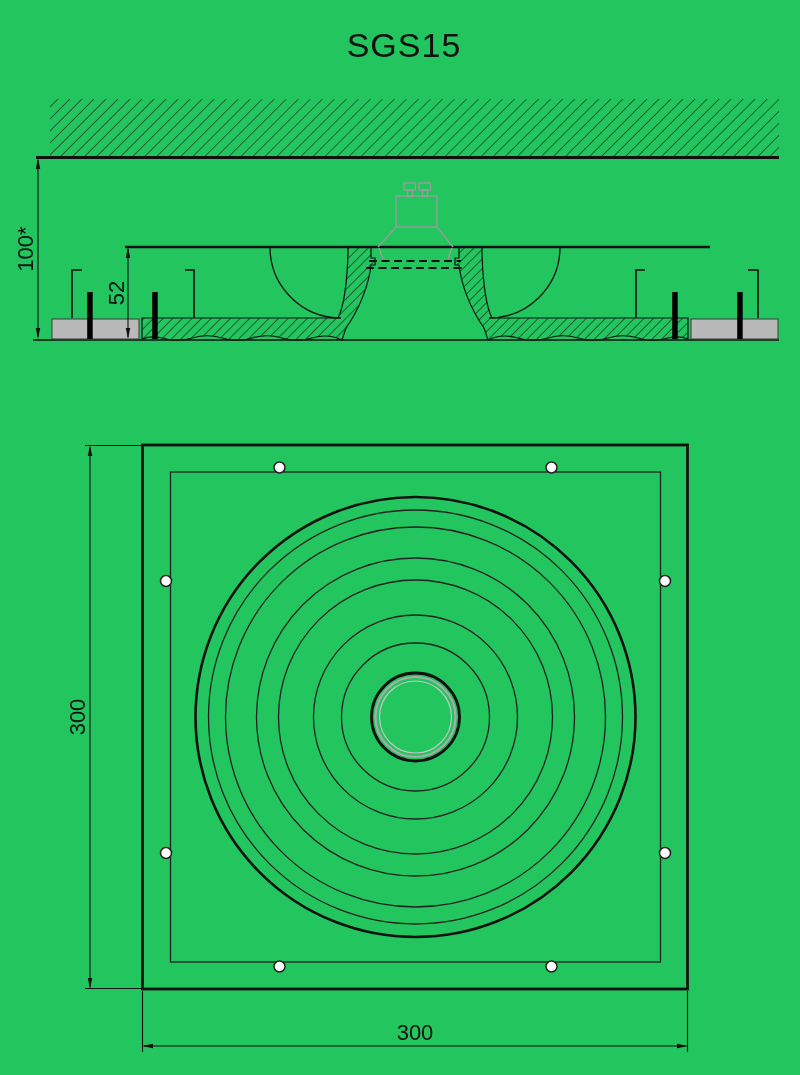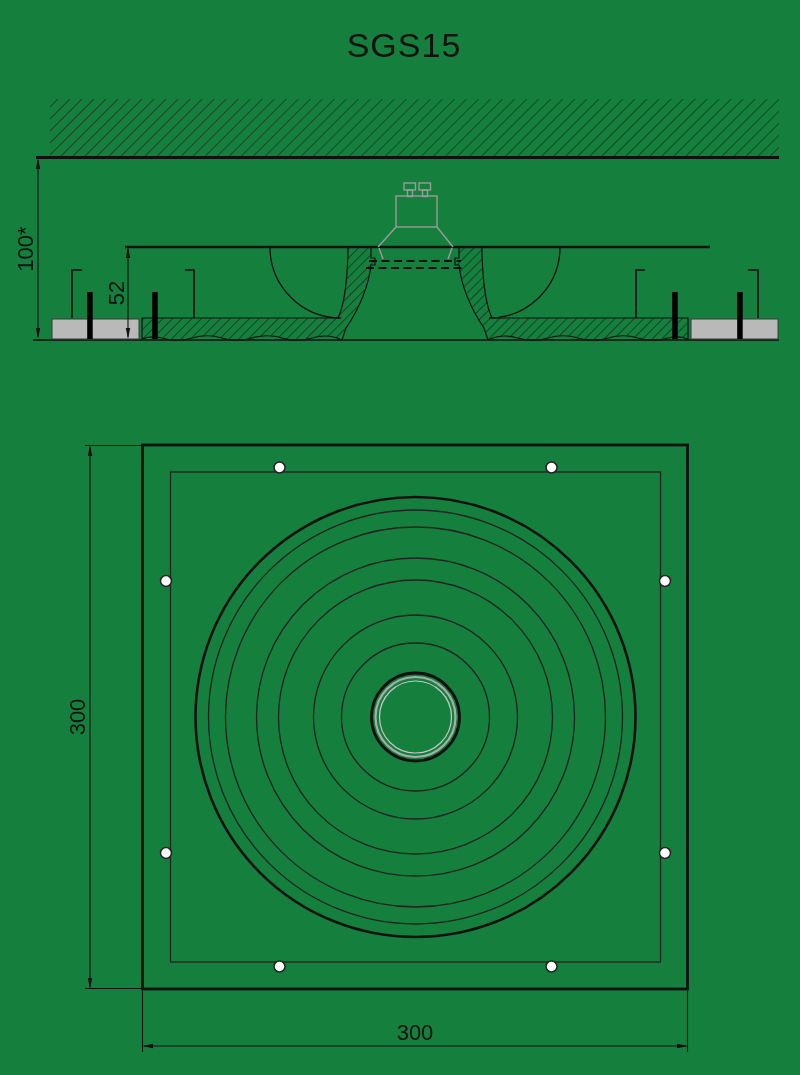--- a/index.html
+++ b/index.html
@@ -1,16 +1,16 @@
 <!DOCTYPE html>
 <html><head>
 <meta charset="utf-8">
 <style>
   html,body{margin:0;padding:0;background:#fff;}
-  .page{position:relative;width:800px;height:1075px;background:#15803d;overflow:hidden;
+  .page{position:relative;width:800px;height:1075px;background:#22c55e;overflow:hidden;
         font-family:"Liberation Sans", sans-serif;}
   svg text{font-family:"Liberation Sans", sans-serif;fill:#111;}
   .title-text{font-size:34px;letter-spacing:1px;}
   .dim-text{font-size:22px;}
 </style>
 </head>
 <body>
 
 <div class="page">
 <svg width="800" height="1075" viewBox="0 0 800 1075">

